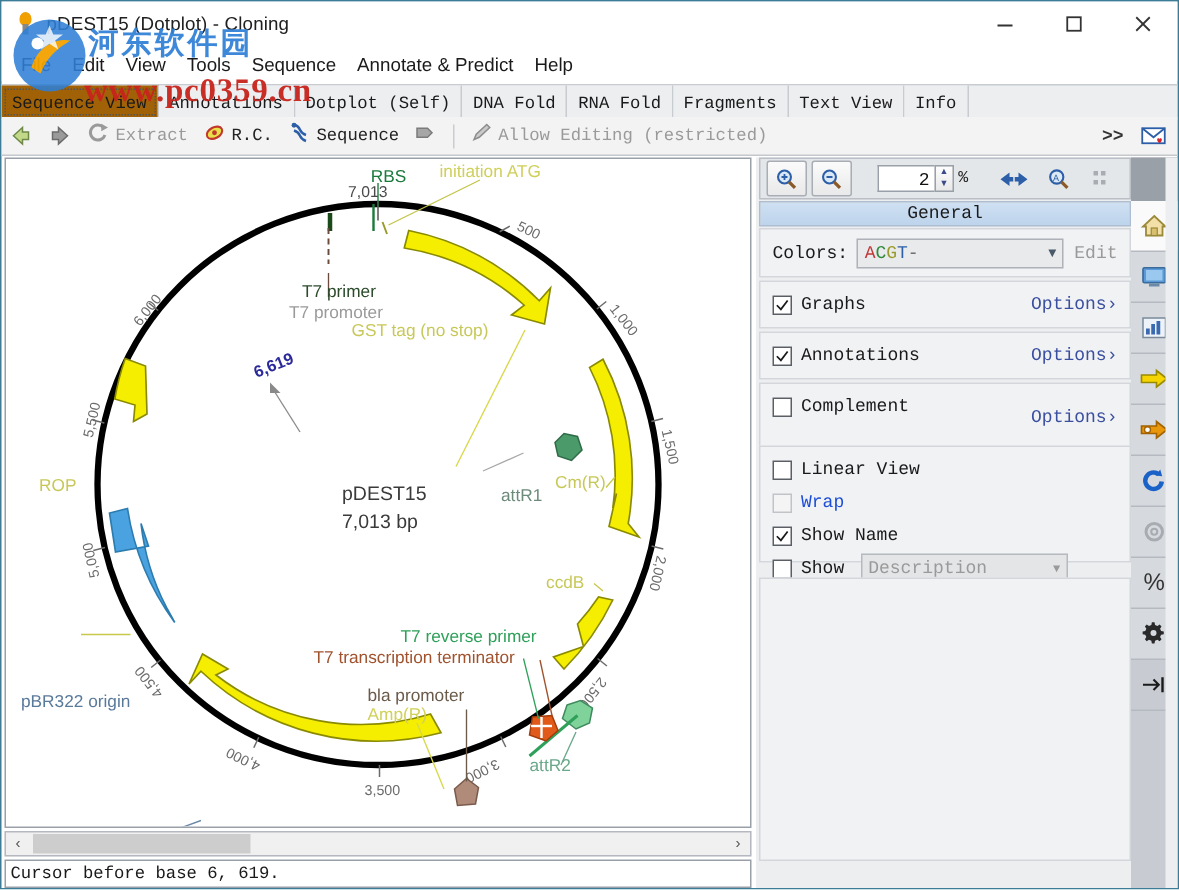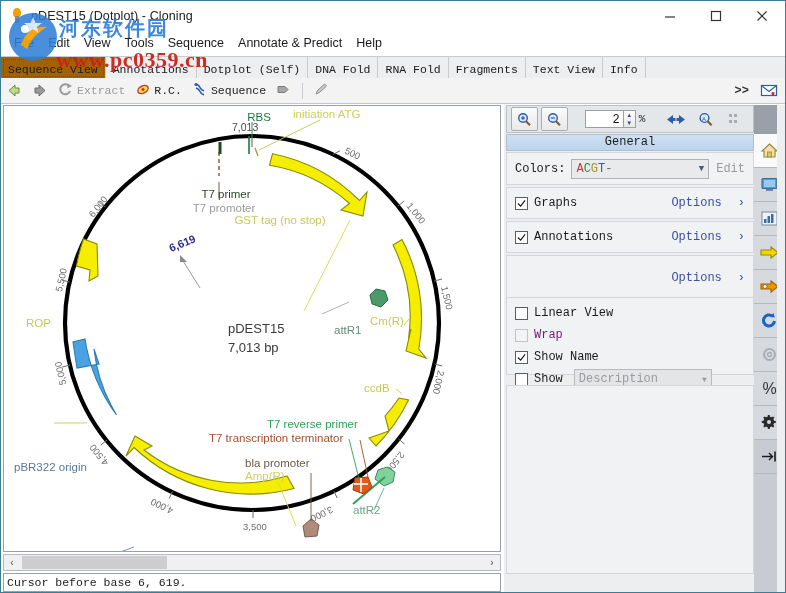--- a/index.html
+++ b/index.html
@@ -213,21 +213,21 @@
     font-family: "Liberation Mono", monospace;
   }
   .box-colors { top: 47px; height: 33px; display: flex; align-items: center; padding: 0 8px; }
   .box-graphs { top: 82px; height: 32px; display: flex; align-items: center; padding: 0 8px; }
   .box-annot  { top: 116px; height: 32px; display: flex; align-items: center; padding: 0 8px; }
   .box-comp   { top: 150px; height: 48px; padding: 4px 8px; }
   .box-view   { top: 192px; height: 78px; padding: 4px 8px; }
   .box-rest   { top: 280px; height: 189px; }
 
   .lbl { font-size: 12px; color: #1a1a1a; }
-  .lbl.dim { color: #701a75; }
+  .lbl.dim { color: #1d4ed8; }
 
   .combo {
     flex: 1; height: 20px; margin-left: 6px;
     background: #e9eaec; border: 1px solid #aeb2b8;
     display: flex; align-items: center; justify-content: space-between;
     padding: 0 4px; box-sizing: border-box;
   }
   .combo .acgt { font-size: 12px; font-family: Liberation Mono, monospace; }
   .combo .caret { font-size: 9px; color: #4a5a6a; }
   .editlbl { font-size: 12px; color: #9a9a9a; margin-left: 7px; }
@@ -238,21 +238,21 @@
     display: inline-flex; align-items: center; justify-content: center;
     position: relative; flex: none;
   }
   .cb.off-dim { border-color: #c0c4c9; background: #f4f4f5; }
   .cb .tick {
     width: 9px; height: 9px;
   }
   .row { display: flex; align-items: center; gap: 6px; height: 22px; }
   .opt-link {
     margin-left: auto; font-size: 12px; color: #3b4fa0;
-    display: flex; align-items: center; gap: 16px;
+    display: flex; align-items: center; gap: 0;
   }
 
   .mini-combo {
     width: 138px; height: 20px; margin-left: 5px;
     background: #e4e5e7; border: 1px solid #b6babf;
     display: flex; align-items: center; justify-content: space-between;
     padding: 0 4px; box-sizing: border-box;
     font-size: 12px; color: #9a9a9a;
   }
 
@@ -393,20 +393,21 @@
           </svg>
       </span>
     </div>
     <div class="tb-sep"></div>
     <div class="tb-item">
       <span>
         <svg width="16" height="15" viewBox="0 0 16 15">
             <path d="M3 12 L4.5 8.5 L11.5 2 L13.5 4 L6.5 10.5 Z" fill="#c9c9c9" stroke="#8d8d8d" stroke-width="1"></path>
           </svg>
       </span>
+      <span>Allow Editing (restricted)</span>
     </div>
     <div class="tb-spacer"></div>
     <div class="chev">&gt;&gt;</div>
     <div class="tb-item enabled">
       <svg width="20" height="16" viewBox="0 0 20 16">
           <rect x="1.5" y="2.5" width="15" height="10" fill="#fff" stroke="#2c5fa8" stroke-width="1.2"></rect>
           <path d="M1.5 2.5 L9 8.5 L16.5 2.5" fill="none" stroke="#2c5fa8" stroke-width="1.2"></path>
           <path d="M13 10 C13 8.8 14.6 8.8 14.6 10.2 C14.6 11.4 13 12.6 13 12.6 C13 12.6 11.4 11.4 11.4 10.2 C11.4 8.8 13 8.8 13 10 Z" fill="#d8232a"></path>
         </svg>
     </div>
@@ -633,20 +634,24 @@
       </span>
       <span class="lbl" style="margin-left:6px">Annotations</span>
       <span class="opt-link">
         <span>Options</span>
         <span>›</span>
       </span>
     </div>
 
     <div class="optbox box-comp">
       <div style="position:relative">
+        <div class="row">
+          <span class="cb"></span>
+          <span class="lbl">Complement</span>
+        </div>
         <span class="opt-link" style="position:absolute; right:0; top:11px;">
           <span>Options</span>
           <span>›</span>
         </span>
       </div>
     </div>
 
     <div class="optbox box-view">
       <div class="row">
         <span class="cb"></span>

